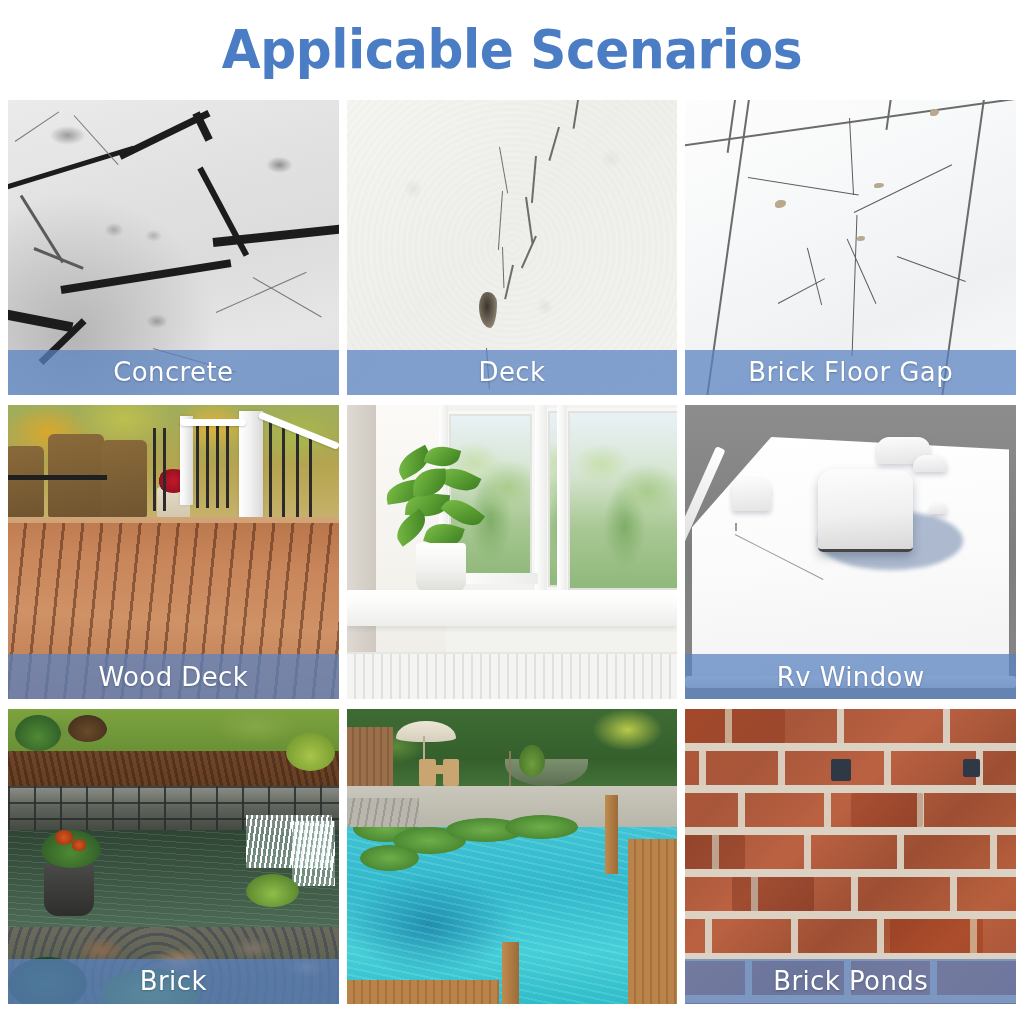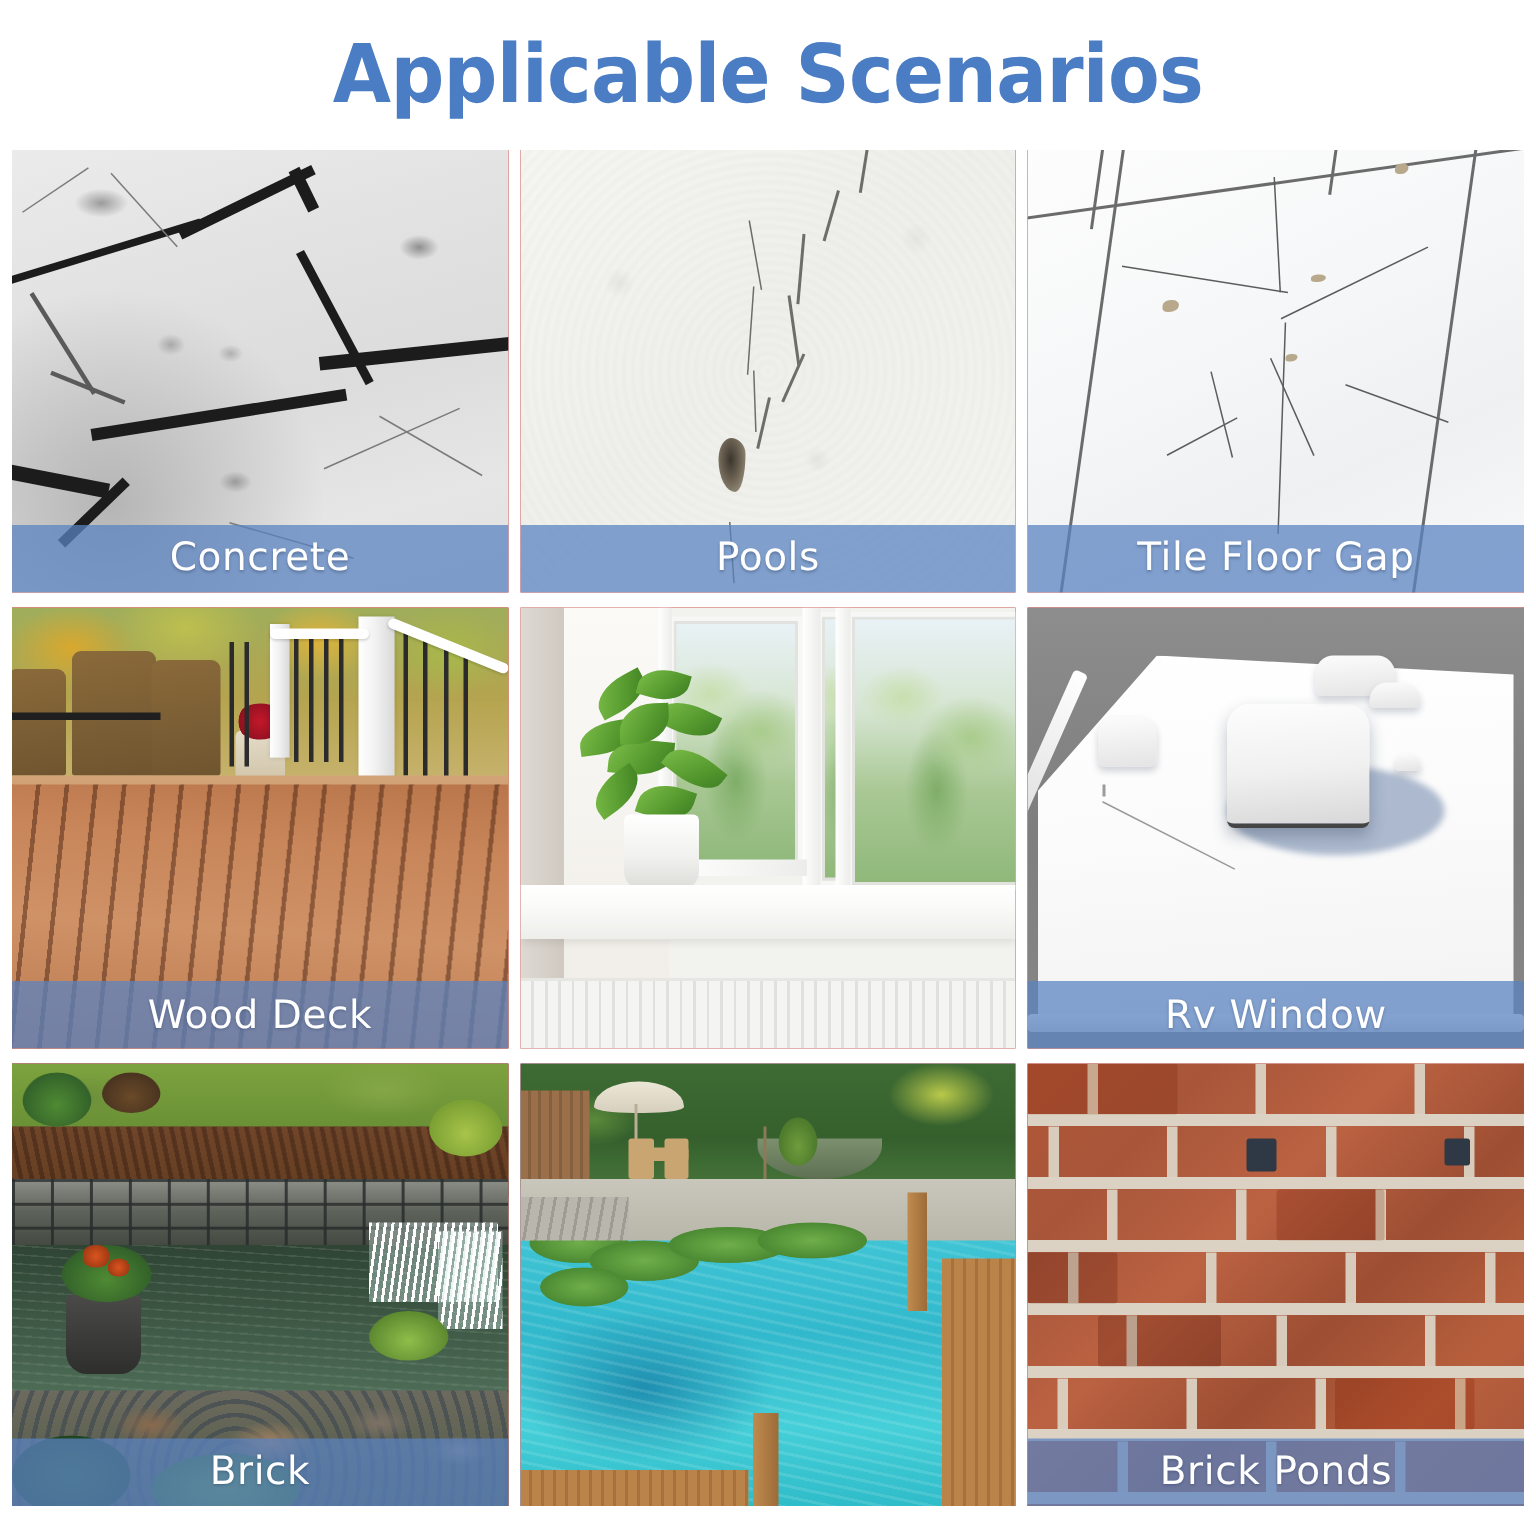--- a/index.html
+++ b/index.html
@@ -46,21 +46,21 @@
     display: grid;
     grid-template-columns: repeat(3, 1fr);
     grid-template-rows: repeat(3, 1fr);
     column-gap: 8px;
     row-gap: 10px;
   }
 
   .tile {
     position: relative;
     overflow: hidden;
-    background: #b91c1c;
+    background: #14532d;
     text-align: center;
   }
 
   .tile-art {
     position: absolute;
     inset: 0;
     overflow: hidden;
   }
 
   .tile-label {
@@ -458,21 +458,21 @@
         <div class="wall-crack" style="left:57%;top:19%;width:2px;height:16%;transform:rotate(5deg);"></div>
         <div class="wall-crack" style="left:54%;top:33%;width:2px;height:16%;transform:rotate(-8deg);"></div>
         <div class="wall-crack" style="left:57%;top:46%;width:2px;height:12%;transform:rotate(24deg);"></div>
         <div class="wall-crack" style="left:50%;top:56%;width:2px;height:12%;transform:rotate(13deg);"></div>
         <div class="wall-crack" style="left:46%;top:16%;width:1px;height:16%;transform:rotate(-10deg);"></div>
         <div class="wall-crack" style="left:47%;top:31%;width:1px;height:20%;transform:rotate(4deg);"></div>
         <div class="wall-crack" style="left:47%;top:50%;width:1px;height:14%;transform:rotate(-2deg);"></div>
         <div class="wall-hole" style="left:40%;top:65%;width:18px;height:36px;"></div>
         <div class="wall-crack" style="left:42%;top:84%;width:1px;height:14%;transform:rotate(-4deg);"></div>
       </div>
-      <div class="tile-label">Pools</div>
+      <div class="tile-label">Deck</div>
     </div>
 
     <div class="tile">
       <div class="tile-art art-tilefloor">
         <div class="grout" style="left:-6%;top:16%;width:120%;height:2px;transform:rotate(-8deg);"></div>
         <div class="grout" style="left:12%;top:-10%;width:2px;height:130%;transform:rotate(8deg);"></div>
         <div class="grout" style="left:83%;top:-10%;width:2px;height:130%;transform:rotate(8deg);"></div>
         <div class="grout" style="left:14%;top:-8%;width:2px;height:26%;transform:rotate(8deg);"></div>
         <div class="grout" style="left:62%;top:-12%;width:2px;height:22%;transform:rotate(8deg);"></div>
         <div class="tilecrack" style="left:50%;top:6%;width:1px;height:26%;transform:rotate(-3deg);"></div>
@@ -481,21 +481,21 @@
         <div class="tilecrack" style="left:51%;top:39%;width:1px;height:48%;transform:rotate(2deg);"></div>
         <div class="tilecrack" style="left:39%;top:50%;width:1px;height:20%;transform:rotate(-14deg);"></div>
         <div class="tilecrack" style="left:28%;top:69%;width:16%;height:1px;transform:rotate(-28deg);"></div>
         <div class="tilecrack" style="left:53%;top:46%;width:1px;height:24%;transform:rotate(-24deg);"></div>
         <div class="tilecrack" style="left:64%;top:53%;width:22%;height:1px;transform:rotate(20deg);"></div>
         <div class="chip" style="left:74%;top:3%;width:9px;height:7px;"></div>
         <div class="chip" style="left:27%;top:34%;width:11px;height:8px;"></div>
         <div class="chip" style="left:57%;top:28%;width:10px;height:5px;"></div>
         <div class="chip" style="left:52%;top:46%;width:8px;height:5px;"></div>
       </div>
-      <div class="tile-label">Tile Floor Gap</div>
+      <div class="tile-label">Brick Floor Gap</div>
     </div>
 
     <div class="tile">
       <div class="tile-art art-deck">
         <div class="deck-sky"></div>
         <div class="deck-chair" style="left:12%;top:10%;width:17%;height:28%;"></div>
         <div class="deck-chair" style="left:28%;top:12%;width:14%;height:26%;"></div>
         <div class="deck-chair" style="left:-1%;top:14%;width:12%;height:24%;"></div>
         <div style="position:absolute;left:0;top:24%;width:30%;height:5px;background:#1f1f1f;"></div>
         <div class="deck-planter" style="left:45%;top:28%;width:10%;height:14%;"></div>

